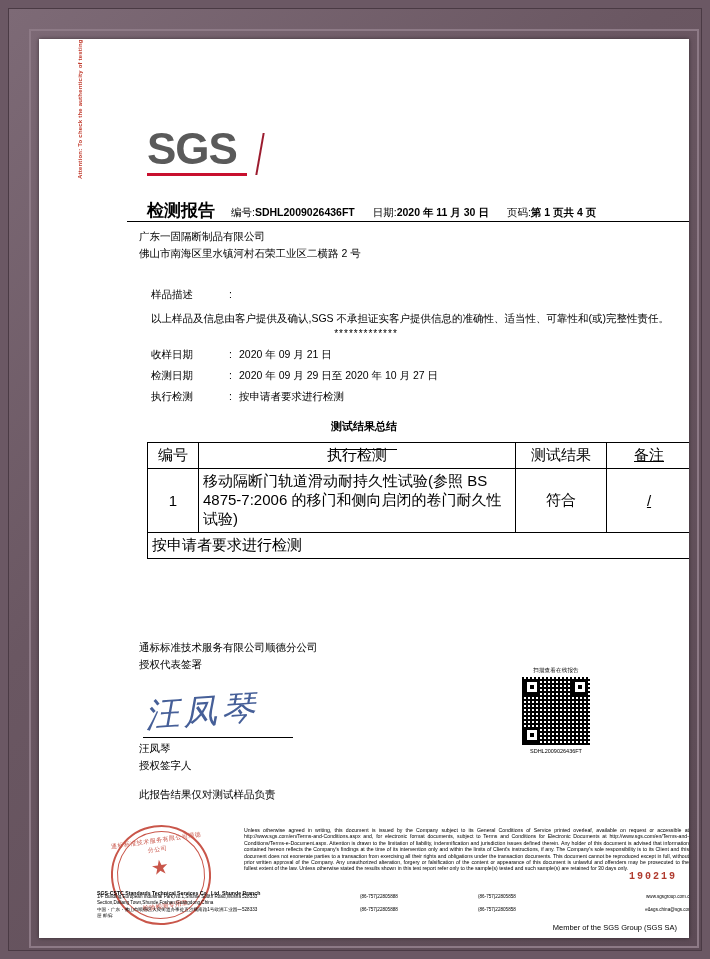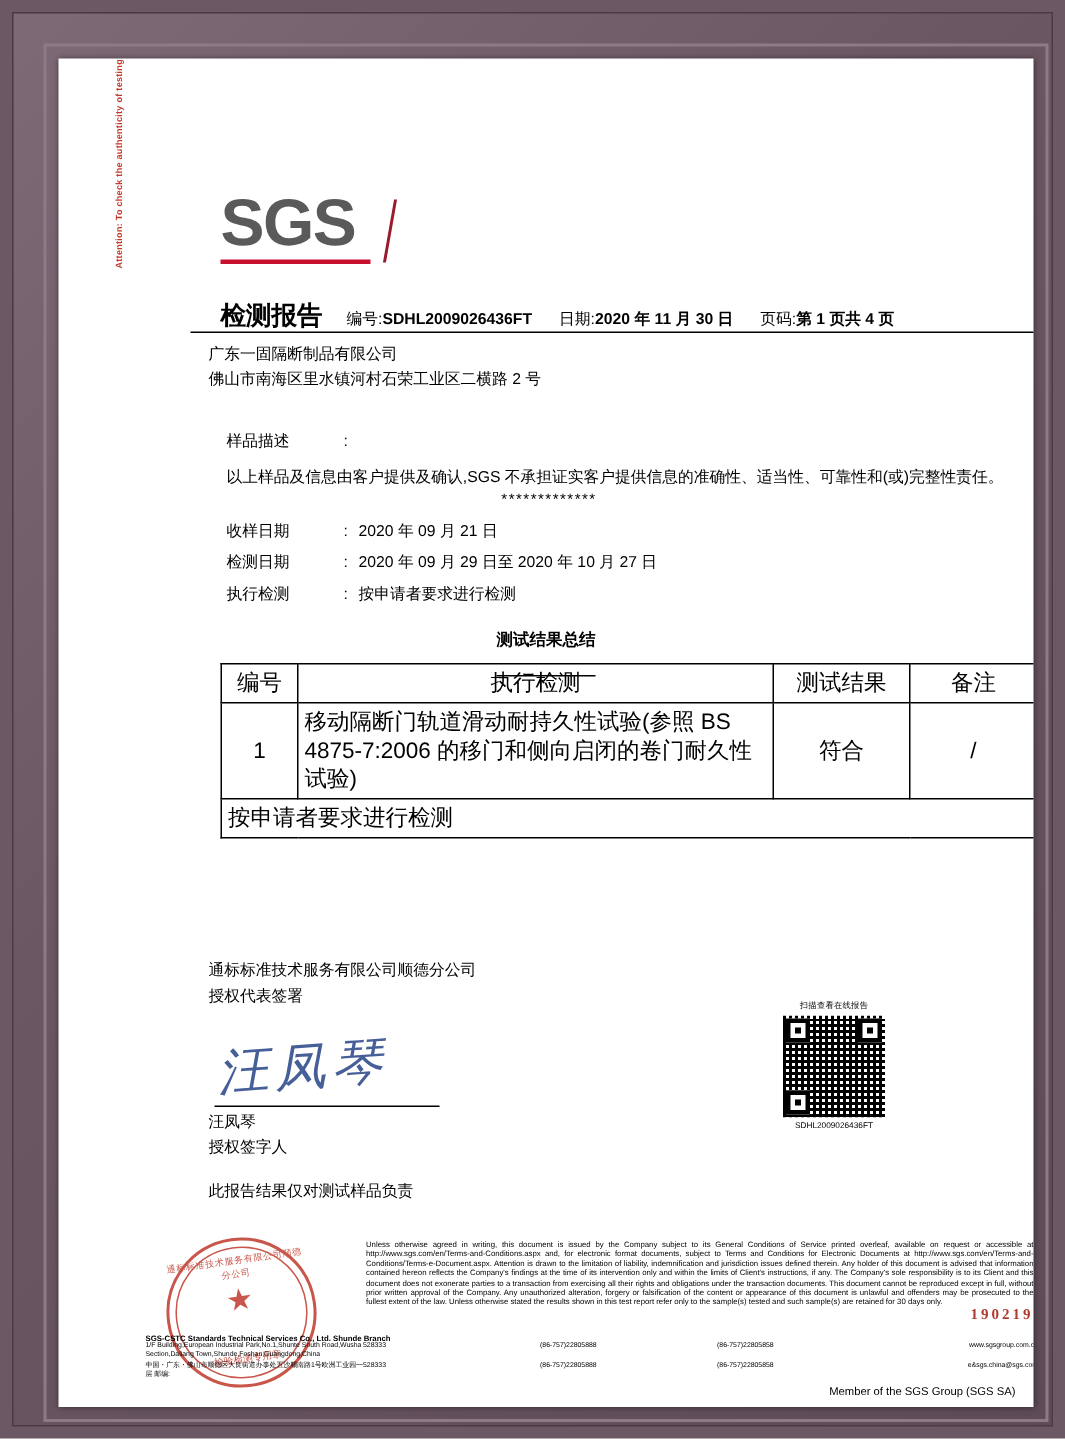--- a/index.html
+++ b/index.html
@@ -183,21 +183,21 @@
   }
   table.result th, table.result td {
     border: 1px solid #000;
     padding: 3px 4px;
     vertical-align: middle;
   }
   table.result th { font-weight: normal; text-align: center; }
   .col-no   { width: 42px; text-align: center; }
   .col-req  { }
   .col-res  { width: 82px; text-align: center; font-family: Liberation Serif, serif; }
-  .col-rem  { width: 76px; text-align: center; }
+  .col-rem  { width: 76px; text-align: center; text-decoration: underline; }
   .detail-row td { text-align: left; padding: 4px 6px; }
 
   
   .sign-block {
     position: absolute;
     left: 100px;
     top: 600px;
     font-size: 10.5px;
     line-height: 17px;
     color: #000;
@@ -325,23 +325,23 @@
     left: 205px;
     top: 788px;
     width: 445px;
     font-size: 5.2px;
     line-height: 6.4px;
     color: #000;
     text-align: justify;
   }
   .legal-num {
     position: absolute;
-    right: 0;
+    right: 12px;
     bottom: -9px;
-    font-family: Liberation Serif, serif;
+    font-family: Liberation Mono, monospace;
     font-size: 10px;
     letter-spacing: 2px;
     color: #b03a2e;
     font-weight: bold;
   }
 
   
   .footer {
     position: absolute;
     left: 58px;

